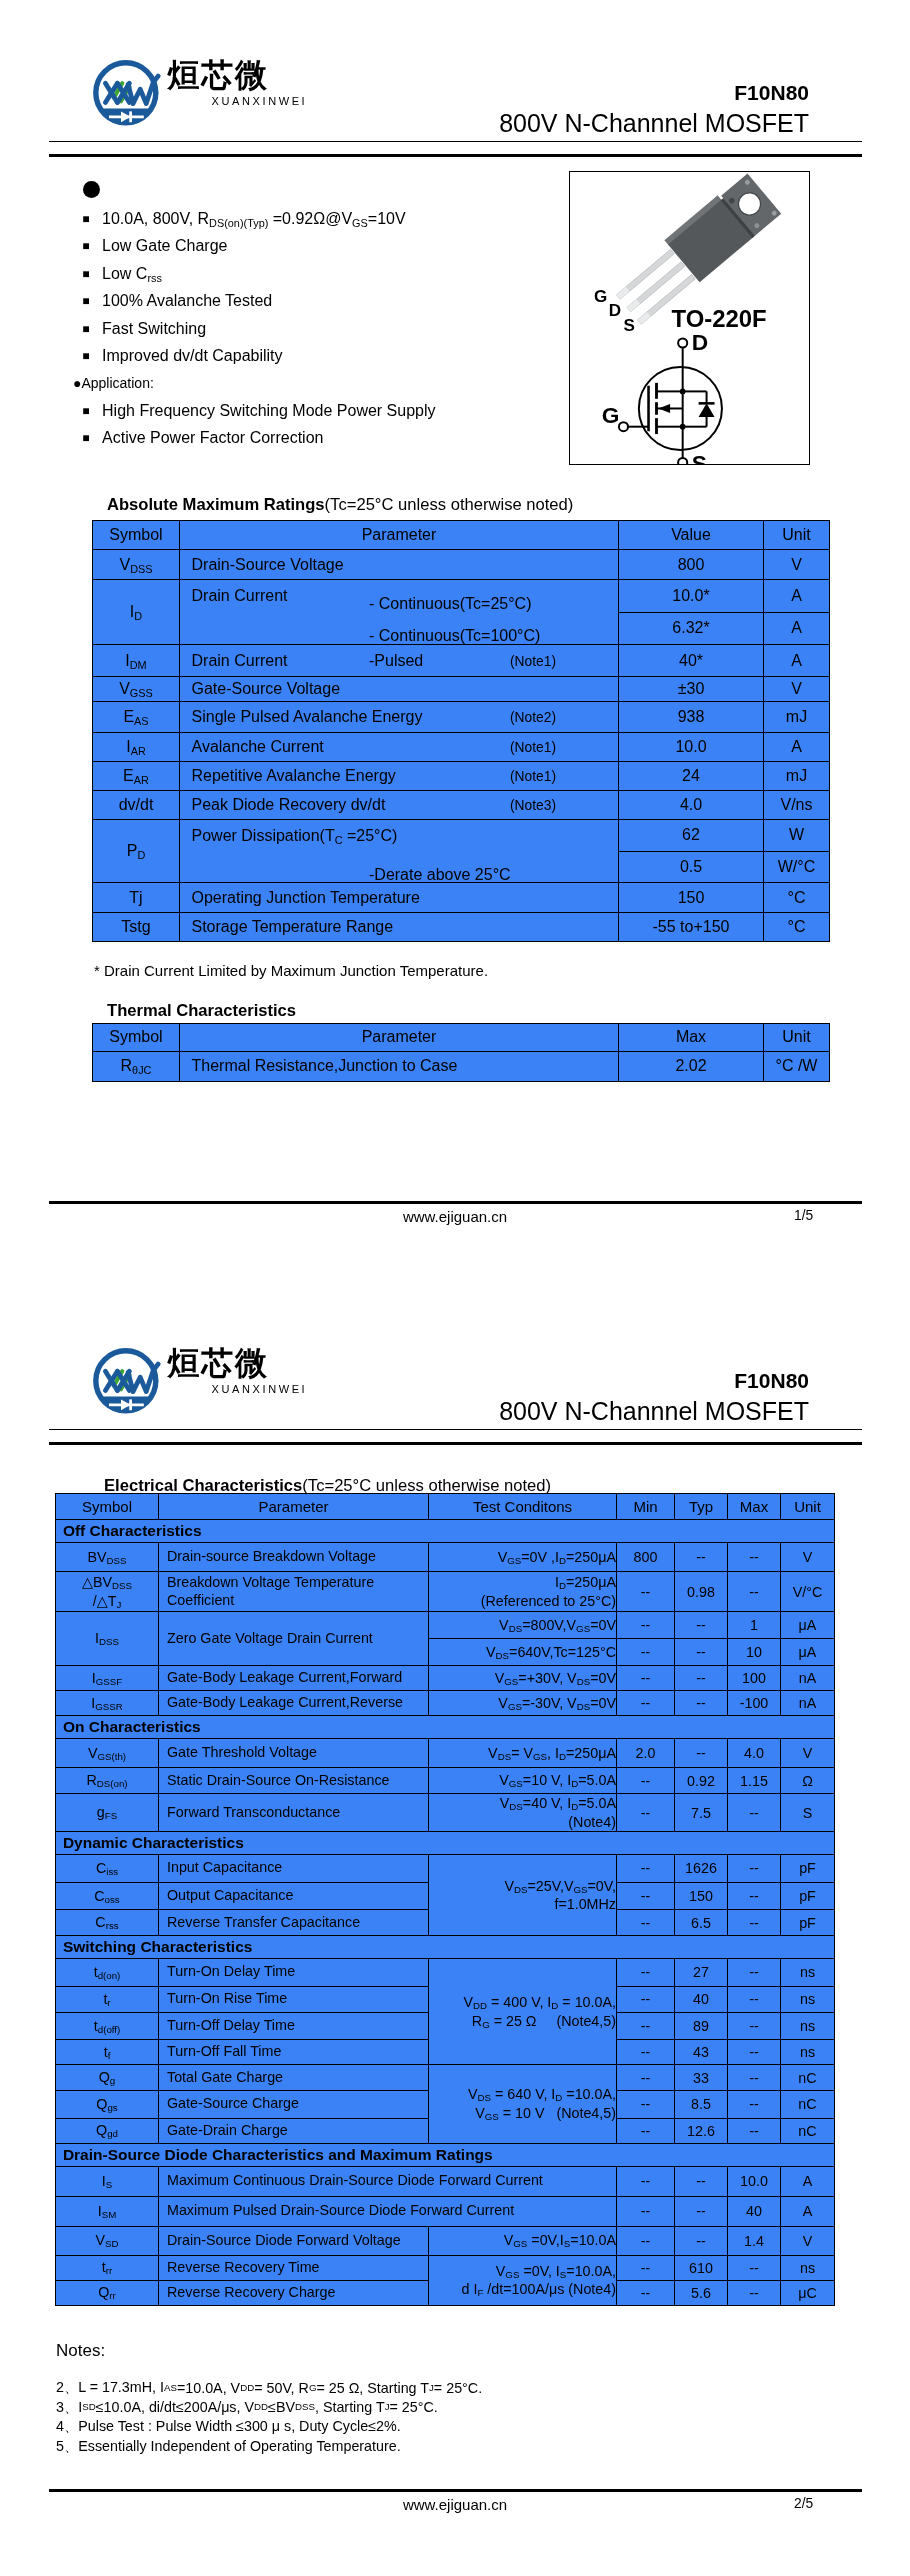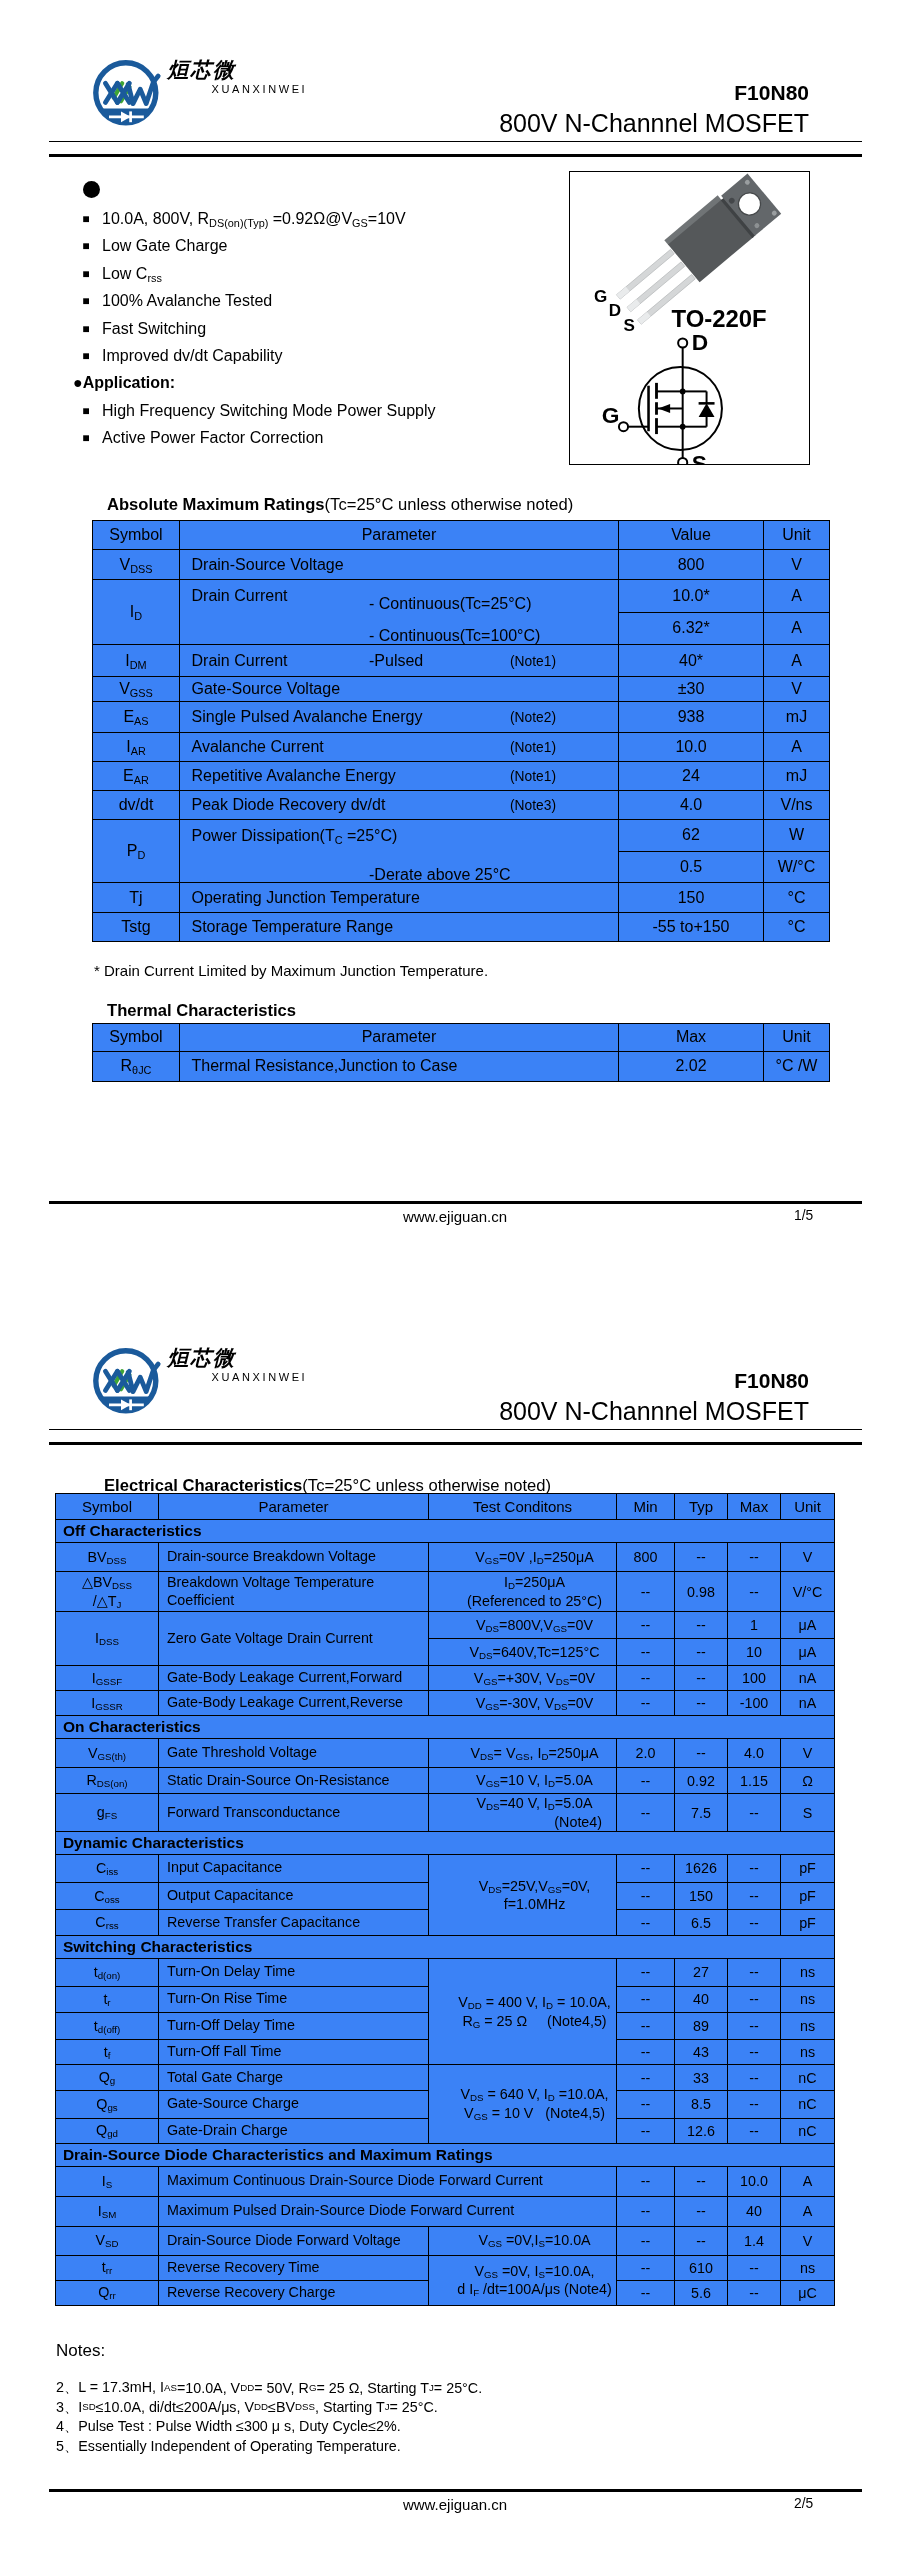--- a/index.html
+++ b/index.html
@@ -4,38 +4,38 @@
 <style>
   html,body{margin:0;padding:0;background:#ffffff;}
   body{font-family:"Liberation Sans","DejaVu Sans",sans-serif;color:#000;}
   .sheet{position:relative;width:910px;height:2576px;background:#fff;overflow:hidden;}
   .page{position:absolute;left:0;width:910px;height:1288px;background:#fff;}
   #page1{top:0;} #page2{top:1288px;}
 
   
   .logo{position:absolute;left:91px;top:58px;display:flex;align-items:flex-start;gap:4.6px;}
   .logo svg{width:72px;height:72px;display:block;}
-  .logo-cn{font-size:21px;font-weight:700;letter-spacing:1.7px;line-height:1.1;white-space:nowrap;font-style:italic;}
+  .logo-cn{font-size:32px;font-weight:700;letter-spacing:1.7px;line-height:1.1;white-space:nowrap;}
   .logo-en{font-size:11px;letter-spacing:2.6px;margin-top:2.3px;white-space:nowrap;margin-left:44px;}
   .docid{position:absolute;right:101px;top:80px;text-align:right;line-height:1.2;}
   .docid .part{font-size:21px;font-weight:700;}
   .docid .subtitle{font-size:25px;margin-top:2.9px;}
   .rule{position:absolute;left:49px;width:813px;background:#000;}
   .rule-a{top:141px;height:1.1px;}
   .rule-b{top:154px;height:2.9px;}
   .rule-f{top:1201px;height:2.9px;}
   .site{position:absolute;left:0;top:1208px;width:100%;text-align:center;font-size:15px;}
   .pagenum{position:absolute;left:794px;top:1208px;font-size:13.8px;}
 
   
   .features{position:absolute;left:73px;top:180px;font-size:16px;}
   .dot{width:17px;height:17px;border-radius:50%;background:#000;margin:1.1px 0 6.9px 10.3px;}
   .feat{height:27.5px;display:flex;align-items:center;padding-left:9.2px;white-space:nowrap;}
   .feat .sq{font-size:12px;margin-right:12.6px;}
-  .apph{height:27px;display:flex;align-items:center;font-weight:700;font-size:16px;white-space:nowrap;}
+  .apph{height:27px;display:flex;align-items:center;font-weight:400;font-size:14px;white-space:nowrap;}
 
   
   .pkgbox{position:absolute;left:569px;top:171px;width:241px;height:294px;border:1.7px solid #000;box-sizing:border-box;}
   .pkgbox svg{width:100%;height:100%;display:block;}
   .pkgbox text{font-family:"Liberation Sans","DejaVu Sans",sans-serif;}
 
   
   .title{position:absolute;font-size:16.6px;white-space:nowrap;}
   .title .b{font-weight:700;}
   #amr-title{left:107px;top:495px;}
@@ -57,21 +57,21 @@
   #amr-tbl td.mpar{text-align:left;padding:0;position:relative;}
   .pline{position:relative;display:flex;align-items:center;height:32px;padding-left:11.5px;white-space:nowrap;}
   .pd .pline{height:31px;}
   .cond{position:absolute;left:189px;white-space:nowrap;margin-top:16px;}
   .p2{position:absolute;left:189px;top:50%;transform:translateY(-50%);white-space:nowrap;}
   .pnote{position:absolute;left:330px;top:50%;transform:translateY(-50%);font-size:13.8px;white-space:nowrap;}
 
   #ec-tbl{left:55px;top:205px;width:779px;font-size:14.3px;}
   #ec-tbl th{font-size:15px;}
   #ec-tbl td.par{text-align:left;padding-left:8px;line-height:1.25;}
-  #ec-tbl td.tc{text-align:center;padding-left:24px;line-height:1.3;white-space:pre-wrap;}
+  #ec-tbl td.tc{text-align:right;padding-left:24px;line-height:1.3;white-space:pre-wrap;}
   #ec-tbl td.sym{line-height:1.3;}
   #ec-tbl tr.sec td{text-align:left;padding-left:6.9px;font-weight:700;font-size:15.5px;}
 
   .footnote{position:absolute;left:94px;top:962px;font-size:15px;white-space:nowrap;}
 
   .notes{position:absolute;left:56px;top:1053px;}
   .ntitle{font-size:17px;margin-bottom:17px;}
   .nitem{font-size:14.3px;height:19.5px;display:flex;align-items:center;white-space:nowrap;}
 </style>
 </head>

